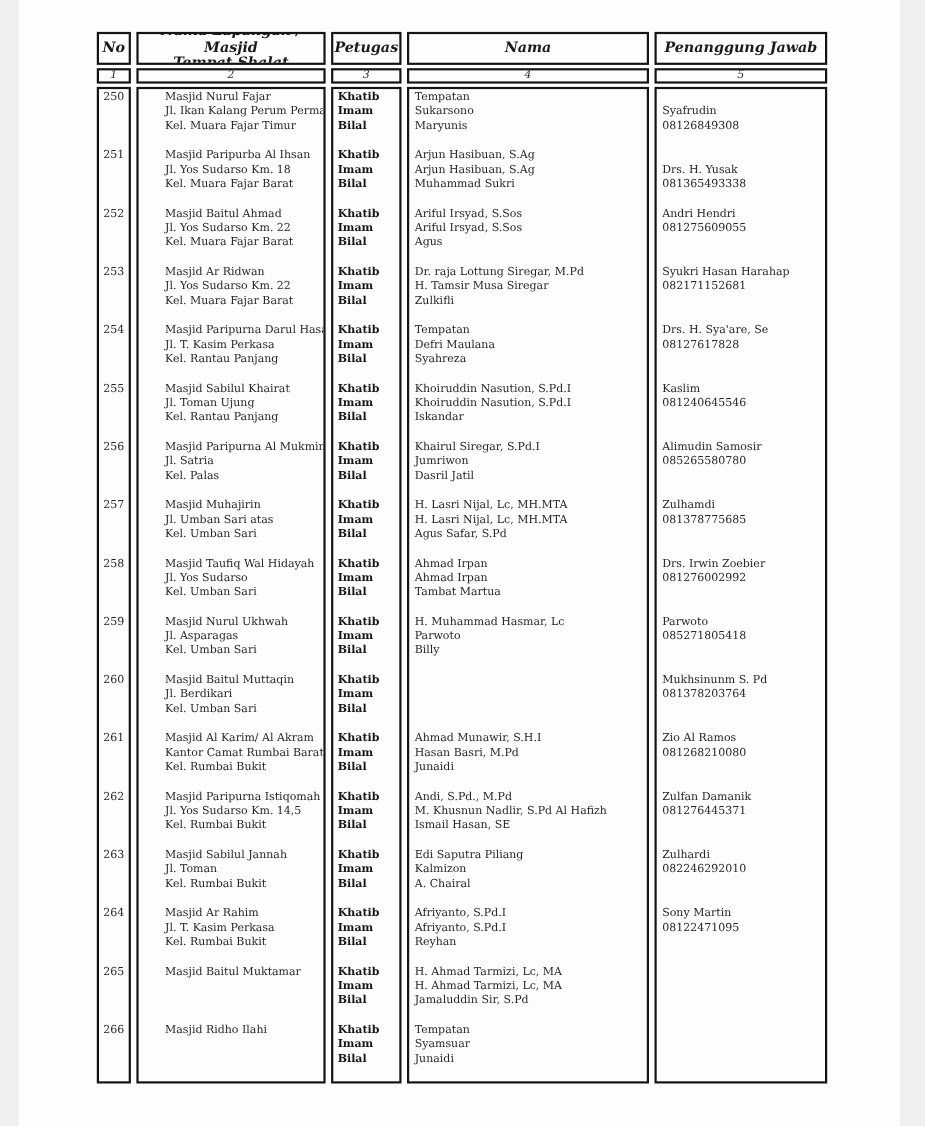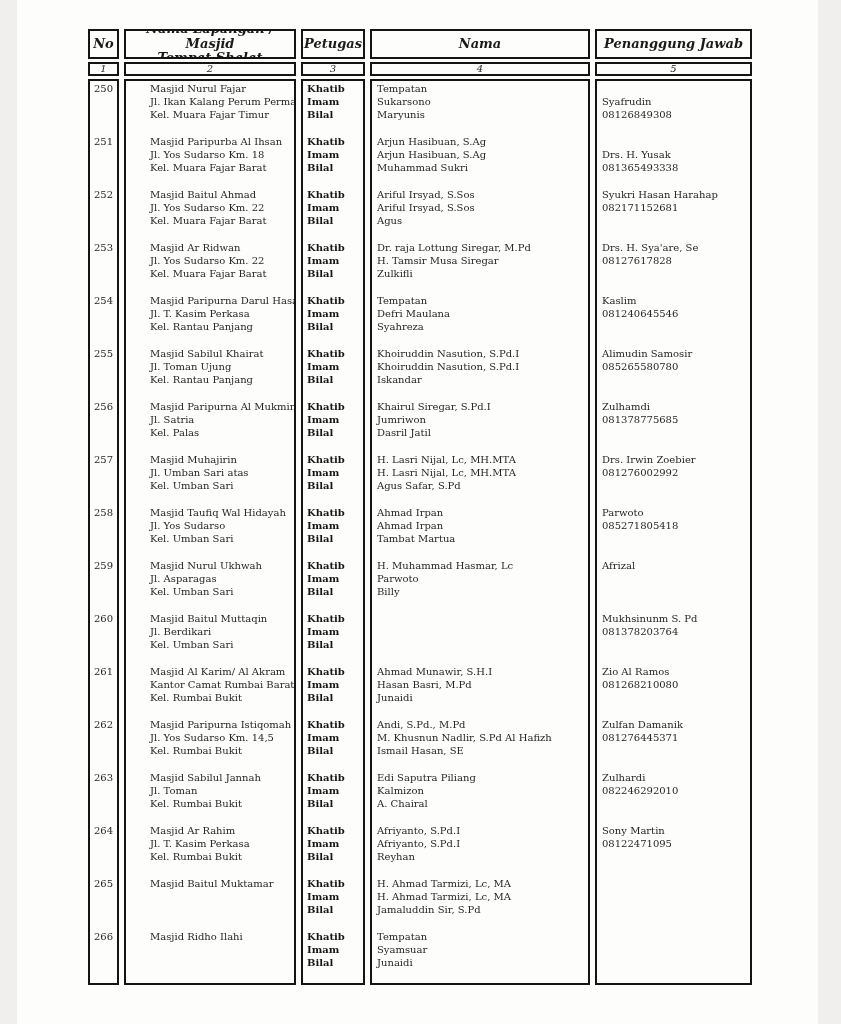--- a/index.html
+++ b/index.html
@@ -393,20 +393,24 @@
         <div class="line"></div>
         <div class="line">Syafrudin</div>
         <div class="line">08126849308</div>
       </div>
       <div class="block">
         <div class="line"></div>
         <div class="line">Drs. H. Yusak</div>
         <div class="line">081365493338</div>
       </div>
       <div class="block">
+        <div class="line">Andri Hendri</div>
+        <div class="line">081275609055</div>
+      </div>
+      <div class="block">
         <div class="line">Syukri Hasan  Harahap</div>
         <div class="line">082171152681</div>
       </div>
       <div class="block">
         <div class="line">Drs. H. Sya'are, Se</div>
         <div class="line">08127617828</div>
       </div>
       <div class="block">
         <div class="line">Kaslim</div>
         <div class="line">081240645546</div>
@@ -421,23 +425,20 @@
       </div>
       <div class="block">
         <div class="line">Drs. Irwin Zoebier</div>
         <div class="line">081276002992</div>
       </div>
       <div class="block">
         <div class="line">Parwoto</div>
         <div class="line">085271805418</div>
       </div>
       <div class="block">
-        <div class="line">Afrizal</div>
-      </div>
-      <div class="block">
         <div class="line">Mukhsinunm S. Pd</div>
         <div class="line">081378203764</div>
       </div>
       <div class="block">
         <div class="line">Zio Al Ramos</div>
         <div class="line">081268210080</div>
       </div>
       <div class="block">
         <div class="line">Zulfan Damanik</div>
         <div class="line">081276445371</div>

